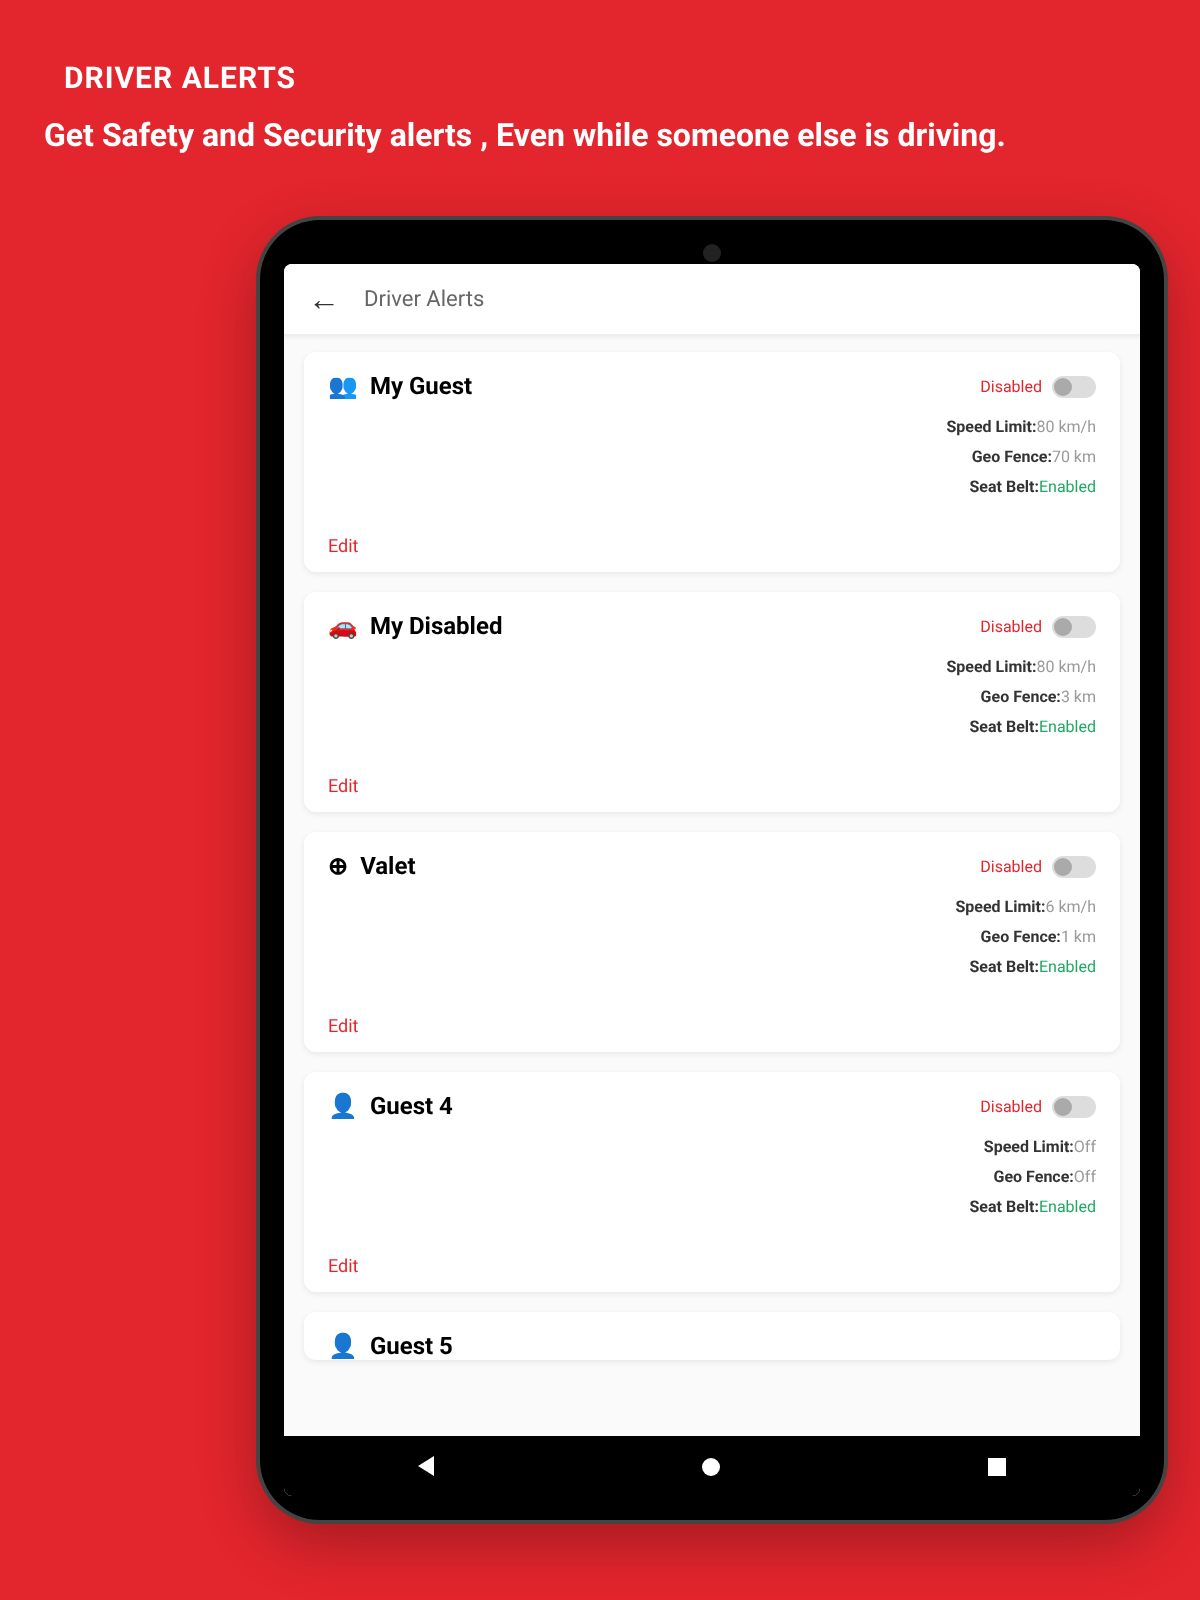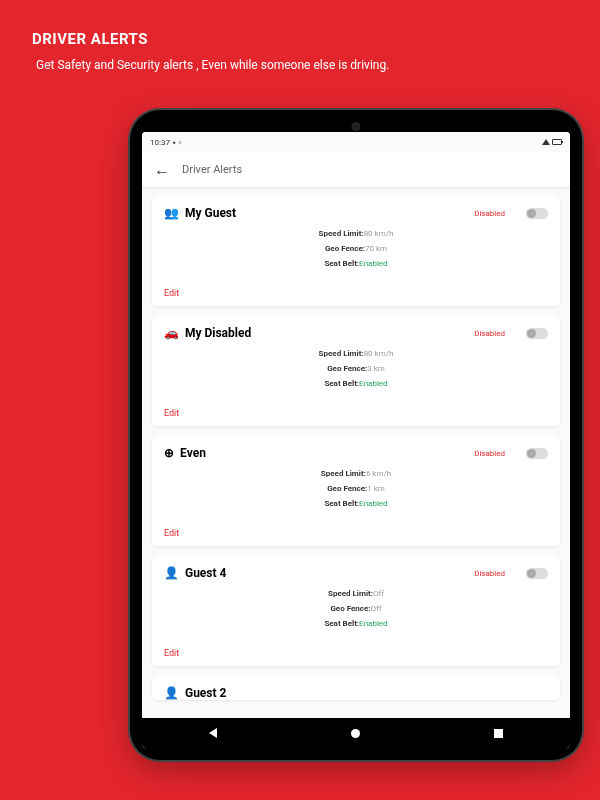--- a/index.html
+++ b/index.html
@@ -8,22 +8,22 @@
     background: #e3252d;
     font-family: -apple-system, BlinkMacSystemFont, "Segoe UI", Roboto, sans-serif;
     overflow: hidden;
     position: relative;
   }
   .promo-title {
     position: absolute; top: 30px; left: 32px;
     color: #fff; font-size: 15px; font-weight: 700; letter-spacing: 0.5px;
   }
   .promo-sub {
-    position: absolute; top: 58px; left: 36px;
-    color: #fff; font-size: 12px; font-weight: 400;
+    position: absolute; top: 58px; left: 22px;
+    color: #fff; font-size: 16px; font-weight: 700;
   }
   .tablet {
     position: absolute;
     left: 130px; top: 110px;
     width: 452px; height: 650px;
     background: #000;
     border-radius: 30px;
     padding: 12px;
     box-shadow: 0 0 0 2px #444, 0 10px 30px rgba(0,0,0,0.3);
   }
@@ -71,32 +71,32 @@
   }
   .card-head {
     display: flex; justify-content: space-between; align-items: center;
     margin-bottom: 6px;
   }
   .card-title {
     display:flex; align-items:center; gap:6px;
     font-size: 12px; font-weight: 700; color: #000;
   }
   .card-title .ico { font-size: 12px; color:#000; }
-  .head-status { display:flex; align-items:center; gap:21px; }
+  .head-status { display:flex; align-items:center; gap:5px; }
   .status-txt { font-size: 8px; color: #e3252d; }
   .toggle {
     width: 22px; height: 11px; background: #ddd; border-radius: 6px;
     position: relative; cursor:pointer;
   }
   .toggle::after {
     content:""; position:absolute; left:1px; top:1px;
     width:9px;height:9px;border-radius:50%;background:#aaa;
   }
   .row {
-    display: flex; justify-content: center; align-items: center;
+    display: flex; justify-content: flex-end; align-items: center;
     padding: 3px 0;
   }
   .row-label { font-size: 8px; font-weight: 700; color: #333; }
   .row-val { font-size: 8px; color: #999; }
   .row-val.green { color: #1fa860; }
   .edit-row {
     padding-top: 6px; margin-top: 4px;
   }
   .edit-link { font-size: 9px; color: #e3252d; cursor:pointer; }
   .partial { opacity: 1; }
@@ -112,31 +112,20 @@
 </head>
 <body>
 
 <div class="promo-title">DRIVER ALERTS</div>
 <div class="promo-sub">Get Safety and Security alerts , Even while someone else is driving.</div>
 
 <div class="tablet">
   <div class="camera"></div>
   <div class="screen">
 
-    <div class="statusbar">
-      <div class="status-left">
-        <span>10:37</span>
-        <span>▪</span>
-        <span>▫</span>
-      </div>
-      <div class="status-right">
-        <span class="tri"></span>
-        <span class="batt"></span>
-      </div>
-    </div>
 
     <div class="appbar">
       <span class="back-arrow">←</span>
       <span class="appbar-title">Driver Alerts</span>
     </div>
 
     <div class="content">
 
       <div class="card">
         <div class="card-head">
@@ -187,21 +176,21 @@
             <span class="row-label">Seat Belt:</span>
             <span class="row-val green">Enabled</span>
           </div>
         <div class="edit-row"><span class="edit-link">Edit</span></div>
       </div>
 
       <div class="card">
         <div class="card-head">
           <div class="card-title">
             <span class="ico">⊕</span>
-            <span>Even</span>
+            <span>Valet</span>
           </div>
           <div class="head-status">
             <span class="status-txt">Disabled</span>
             <span class="toggle"></span>
           </div>
         </div>
         <div class="row">
             <span class="row-label">Speed Limit:</span>
             <span class="row-val">6 km/h</span>
           </div>
@@ -239,21 +228,21 @@
             <span class="row-label">Seat Belt:</span>
             <span class="row-val green">Enabled</span>
           </div>
         <div class="edit-row"><span class="edit-link">Edit</span></div>
       </div>
 
       <div class="card partial" style="padding-bottom:0;">
         <div class="card-head">
           <div class="card-title">
             <span class="ico">👤</span>
-            <span>Guest 2</span>
+            <span>Guest 5</span>
           </div>
         </div>
       </div>
 
     </div>
 
     <div class="navbar">
       <span class="nav-tri"></span>
       <span class="nav-circ"></span>
       <span class="nav-sq"></span>

